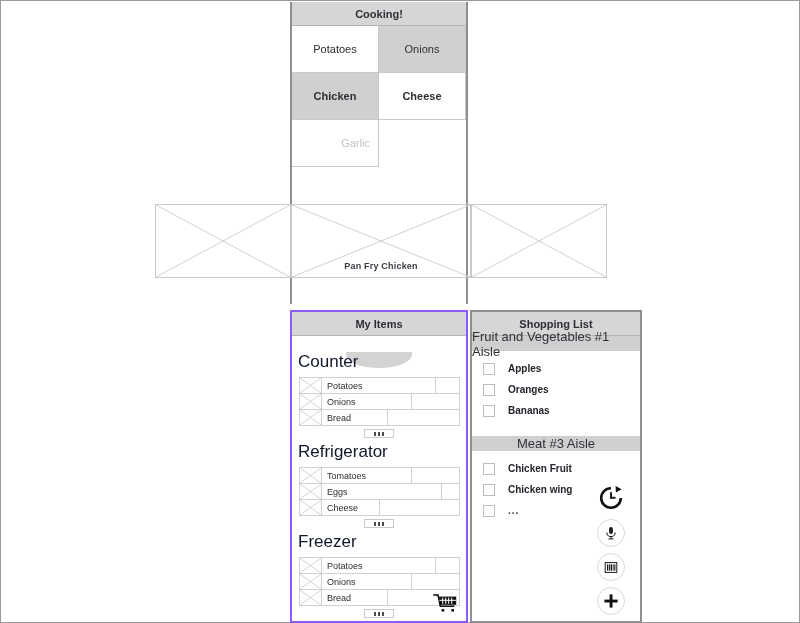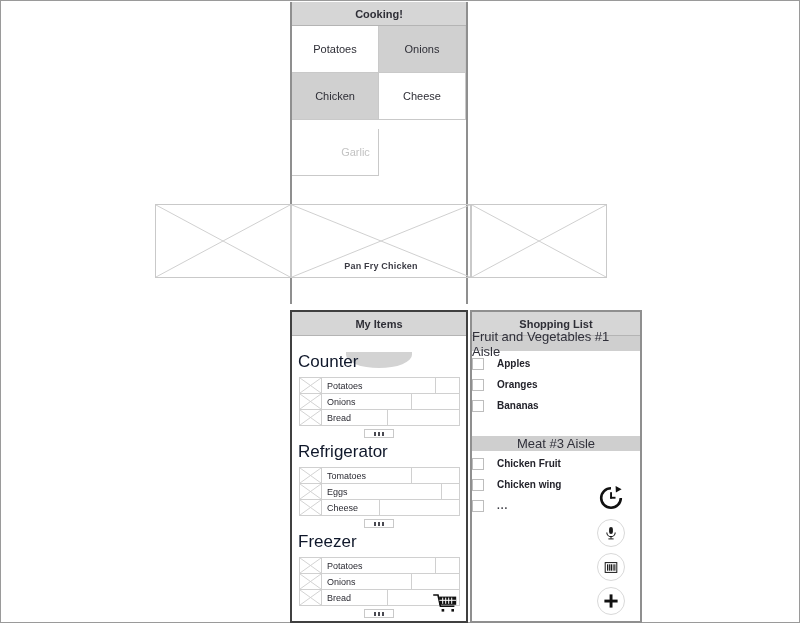--- a/index.html
+++ b/index.html
@@ -81,33 +81,33 @@
     justify-content: center;
     font-size: 11px;
     color: #2e2e36;
     background: #ffffff;
   }
   .cook-tile.sel { background: #d0d0d0; }
   .cook-tile.dim { color: #c3c3c3; }
   .cook-tile.c0 { left: 0px; }
   .cook-tile.c1 { left: 87px; }
   .cook-tile.r0 { top: 0px; }
-  .cook-tile.r1 { top: 47px; }
-  .cook-tile.r2 { top: 103px; padding-left: 41px; }
+  .cook-tile.r1 { top: 47px; font-weight: bold; }
+  .cook-tile.r2 { top: 94px; padding-left: 41px; }
 
   
   #photo-strip { position: absolute; left: 0; top: 0; width: 776px; height: 623px; pointer-events: none; }
   #photo-strip .ph { pointer-events: auto; }
 
   
   #myitems-panel {
     position: absolute;
     left: 289px; top: 309px;
     width: 178px; height: 313px;
-    border: 2px solid #404040;
+    border: 2px solid #8b5cf6;
     box-sizing: border-box;
     background: #ffffff;
     overflow: hidden;
   }
   #myitems-body { position: relative; }
   .grab-handle {
     position: absolute;
     left: 50%;
     transform: translateX(-50%);
     top: 0px;
@@ -197,21 +197,23 @@
     background: #cfcfcf;
     display: flex;
     align-items: center;
     justify-content: center;
     font-size: 13px;
     color: #30303a;
     box-sizing: border-box;
   }
   .shop-row {
     display: flex;
+    align-items: center;
     height: 21px;
+    padding-left: 11px;
     box-sizing: border-box;
   }
   .shop-row.first { margin-top: 7px; }
   .shop-check {
     width: 12px; height: 12px;
     border: 1px solid #bdbdbd;
     background: #fff;
     box-sizing: border-box;
     flex: 0 0 auto;
   }

